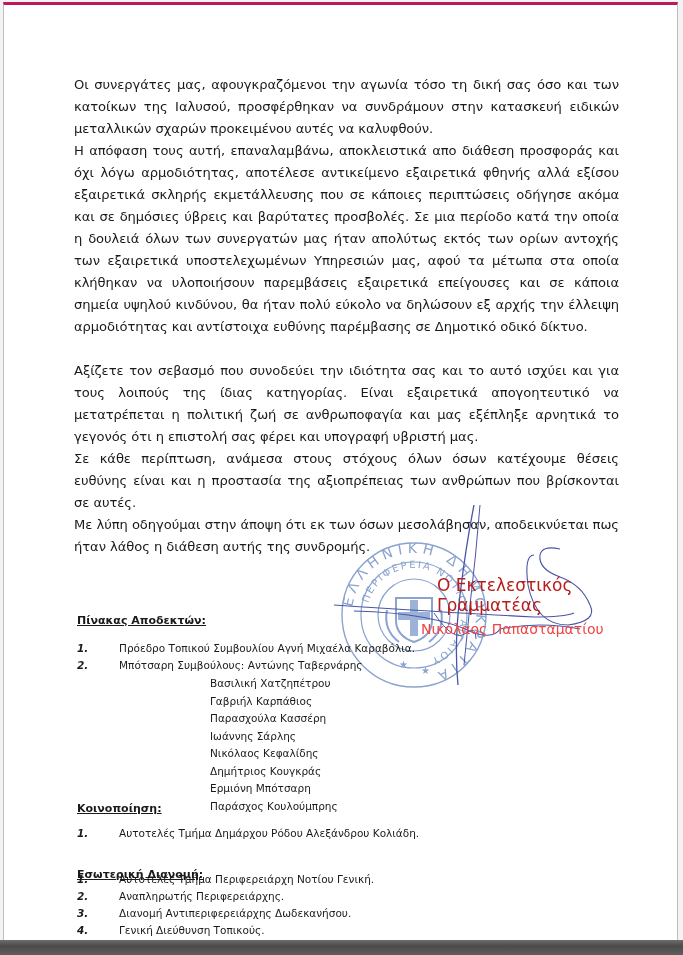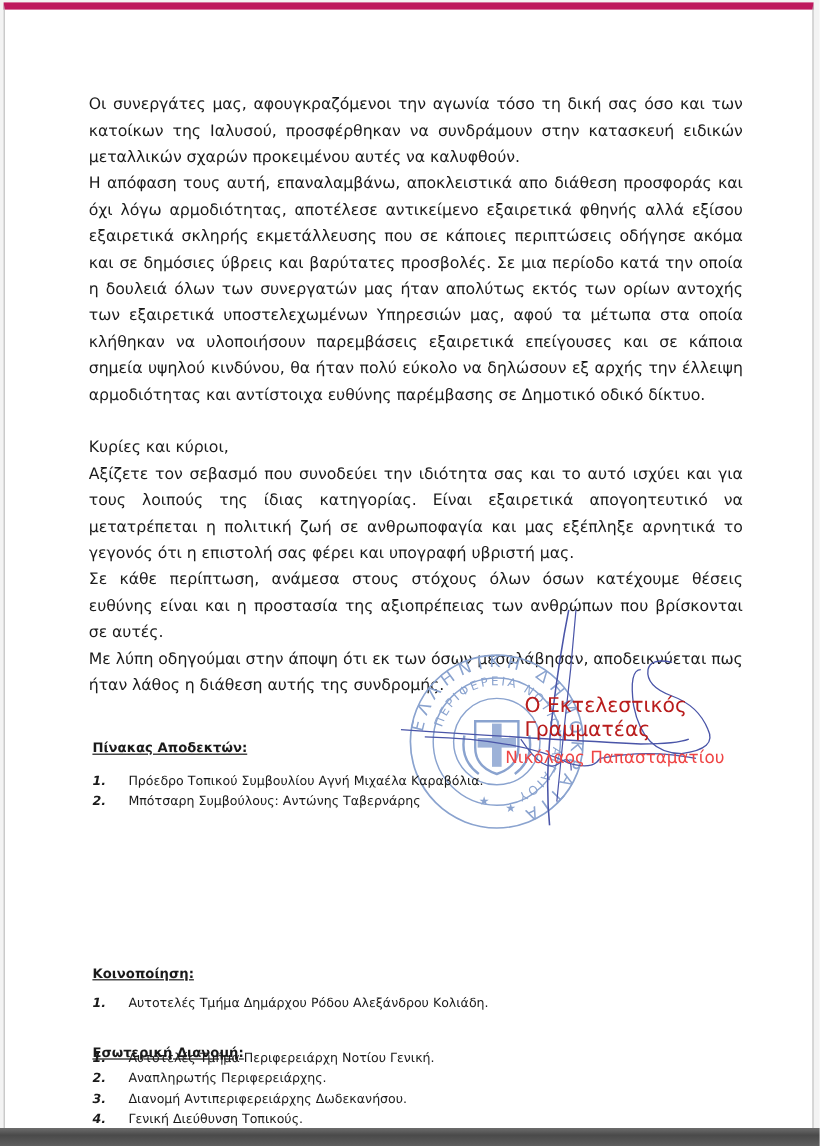--- a/index.html
+++ b/index.html
@@ -6,21 +6,21 @@
   body {
     width: 683px; height: 955px; overflow: hidden;
     background: #f3f3f3;
     position: relative;
     font-family: "DejaVu Sans", sans-serif;
     color: #1a1a1a;
   }
   .page {
     position: absolute; left: 3px; top: 2px; width: 673px; height: 938px;
     background: #ffffff;
-    border-left: 1px solid #bdbdbd; border-top: 6px solid #be185d; border-right: 1px solid #bdbdbd;
+    border-left: 1px solid #bdbdbd; border-top: 3px solid #be185d; border-right: 1px solid #bdbdbd;
   }
   .bottom-strip {
     position: absolute; left: 0; top: 940px; width: 683px; height: 15px;
     background: linear-gradient(180deg, #6d6d6d, #4a4a4a 40%, #5e5e5e);
   }
   .body-text {
     position: absolute; left: 70px; top: 69px; width: 545px;
     font-size: 13.1px; line-height: 22px; text-align: justify;
     letter-spacing: -0.05px;
   }
@@ -35,34 +35,33 @@
   .sign-name {
     position: absolute; left: 417px; top: 616px; font-size: 14px; color: #ef4444;
   }
   .signature { position: absolute; left: 330px; top: 500px; width: 300px; height: 180px; pointer-events: none; }
   .heading {
     position: absolute; left: 73px; font-size: 11px; font-weight: bold; text-decoration: underline;
   }
   .list { position: absolute; left: 73px; font-size: 10.5px; }
   .list-row { position: relative; height: 17px; line-height: 17px; white-space: nowrap; }
   .list-num { position: absolute; left: 0; font-weight: bold; font-style: italic; }
-  .list-txt { position: absolute; left: 30px; }
+  .list-txt { position: absolute; left: 42px; }
   .names { position: absolute; left: 209px; top: 680px; font-size: 10.5px; }
   .names div { height: 17.5px; line-height: 17.5px; white-space: nowrap; }
 </style>
 </head>
 <body>
 
 <div class="page">
 
   <div class="body-text">
     <p>Οι συνεργάτες μας, αφουγκραζόμενοι την αγωνία τόσο τη δική σας όσο και των κατοίκων της Ιαλυσού, προσφέρθηκαν να συνδράμουν στην κατασκευή ειδικών μεταλλικών σχαρών προκειμένου αυτές να καλυφθούν.</p>
     <p>Η απόφαση τους αυτή, επαναλαμβάνω, αποκλειστικά απο διάθεση προσφοράς και όχι λόγω αρμοδιότητας, αποτέλεσε αντικείμενο εξαιρετικά φθηνής αλλά εξίσου εξαιρετικά σκληρής εκμετάλλευσης που σε κάποιες περιπτώσεις οδήγησε ακόμα και σε δημόσιες ύβρεις και βαρύτατες προσβολές. Σε μια περίοδο κατά την οποία η δουλειά όλων των συνεργατών μας ήταν απολύτως εκτός των ορίων αντοχής των εξαιρετικά υποστελεχωμένων Υπηρεσιών μας, αφού τα μέτωπα στα οποία κλήθηκαν να υλοποιήσουν παρεμβάσεις εξαιρετικά επείγουσες και σε κάποια σημεία υψηλού κινδύνου, θα ήταν πολύ εύκολο να δηλώσουν εξ αρχής την έλλειψη αρμοδιότητας και αντίστοιχα ευθύνης παρέμβασης σε Δημοτικό οδικό δίκτυο.</p>
     <div class="gap"></div>
-    <p>Κυρίες και κύριοι,</p>
     <p>Αξίζετε τον σεβασμό που συνοδεύει την ιδιότητα σας και το αυτό ισχύει και για τους λοιπούς της ίδιας κατηγορίας. Είναι εξαιρετικά απογοητευτικό να μετατρέπεται η πολιτική ζωή σε ανθρωποφαγία και μας εξέπληξε αρνητικά το γεγονός ότι η επιστολή σας φέρει και υπογραφή υβριστή μας.</p>
     <p>Σε κάθε περίπτωση, ανάμεσα στους στόχους όλων όσων κατέχουμε θέσεις ευθύνης είναι και η προστασία της αξιοπρέπειας των ανθρώπων που βρίσκονται σε αυτές.</p>
     <p>Με λύπη οδηγούμαι στην άποψη ότι εκ των όσων μεσολάβησαν, αποδεικνύεται πως ήταν λάθος η διάθεση αυτής της συνδρομής.</p>
   </div>
 
   <svg class="stamp" viewBox="0 0 150 150">
     <defs>
       <path id="outerArc" d="M 75,75 m -62,0 a 62,62 0 1,1 124,0 a 62,62 0 1,1 -124,0"></path>
       <path id="innerArc" d="M 75,75 m -47,0 a 47,47 0 1,1 94,0 a 47,47 0 1,1 -94,0"></path>
     </defs>
@@ -100,20 +99,30 @@
   <div class="list" style="top:635px;">
     <div class="list-row">
       <span class="list-num">1.</span>
       <span class="list-txt">Πρόεδρο Τοπικού Συμβουλίου Αγνή Μιχαέλα Καραβόλια.</span>
     </div>
     <div class="list-row">
       <span class="list-num">2.</span>
       <span class="list-txt">Μπότσαρη Συμβούλους: Αντώνης Ταβερνάρης</span>
     </div>
   </div>
+  <div class="names" style="left:206px; top:670px;">
+    <div>Βασιλική Χατζηπέτρου</div>
+    <div>Γαβριήλ Καρπάθιος</div>
+    <div>Παρασχούλα Κασσέρη</div>
+    <div>Ιωάννης Σάρλης</div>
+    <div>Νικόλαος Κεφαλίδης</div>
+    <div>Δημήτριος Κουγκράς</div>
+    <div>Ερμιόνη Μπότσαρη</div>
+    <div>Παράσχος Κουλούμπρης</div>
+  </div>
 
   <div class="heading" style="top:797px;text-align:right;">Κοινοποίηση:</div>
   <div class="list" style="top:820px;">
     <div class="list-row">
       <span class="list-num">1.</span>
       <span class="list-txt">Αυτοτελές Τμήμα Δημάρχου Ρόδου Αλεξάνδρου Κολιάδη.</span>
     </div>
   </div>
 
   <div class="heading" style="top:847px;margin-top:16px;">Εσωτερική Διανομή:</div>

